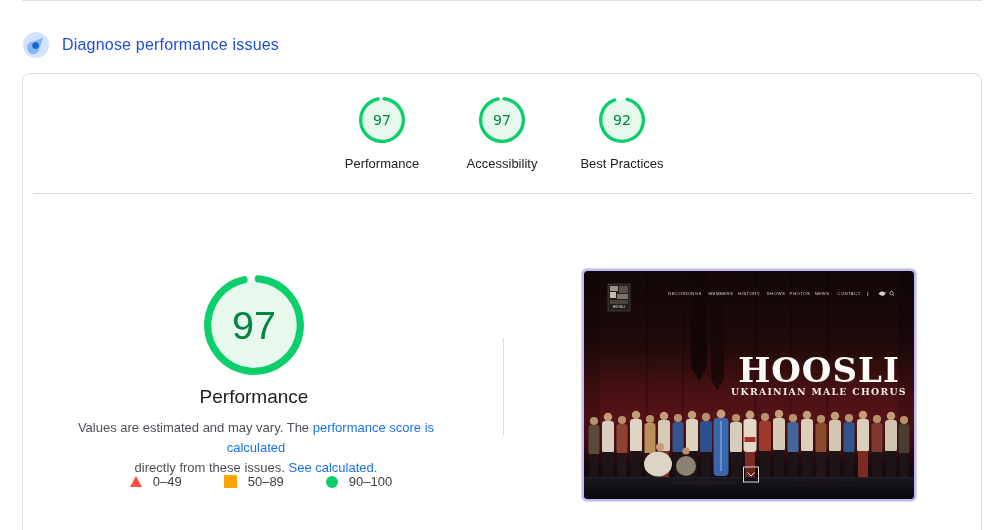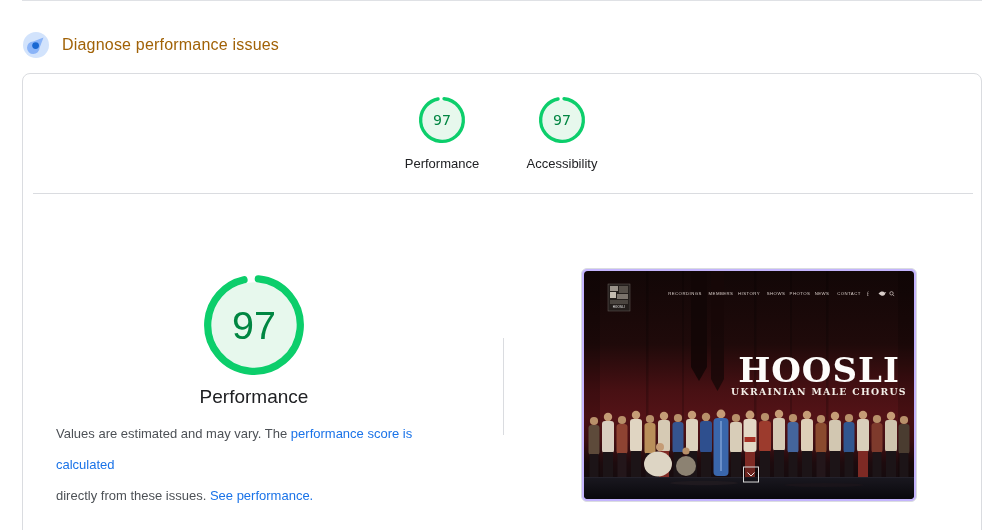--- a/index.html
+++ b/index.html
@@ -3,21 +3,21 @@
 <meta charset="utf-8">
 <style>
   * { margin:0; padding:0; box-sizing:border-box; }
   html,body { width:1005px; height:530px; background:#fff; overflow:hidden;
               font-family:"Liberation Sans", sans-serif; position:relative; }
 
   .top-hairline { position:absolute; left:22px; width:960px; top:0; height:1px; background:#dfe1e5; }
 
   
   .hdr-icon { position:absolute; left:23px; top:32px; width:26px; height:26px; }
-  .hdr-title { position:absolute; left:62px; top:36px; font-size:16px; color:#a16207; letter-spacing:.2px; }
+  .hdr-title { position:absolute; left:62px; top:36px; font-size:16px; color:#1d4ed8; letter-spacing:.2px; }
 
   
   .card { position:absolute; left:22px; top:73px; width:960px; height:470px;
           border:1px solid #dadce0; border-radius:8px; background:#fff; }
 
   
   .summary-row { position:absolute; top:22px; left:0; width:100%;
                  display:flex; justify-content:center; gap:16px; }
   .gauge-item { width:104px; display:flex; flex-direction:column; align-items:center; }
   .gauge-sm { width:48px; height:48px; display:block; }
@@ -25,22 +25,22 @@
   .arc { fill:none; stroke:#0cce6b; stroke-width:7; stroke-linecap:round; }
   .gauge-fill { fill:#e7f8ed; }
   .gauge-num { font-family:"DejaVu Sans Mono", monospace; fill:#018642; }
 
   .h-divider { position:absolute; top:119px; left:10px; width:940px; height:1px; background:#dadce0; }
 
   
   .gauge-lg { position:absolute; left:179px; top:199px; width:104px; height:104px; }
   .perf-label { position:absolute; left:81px; top:312px; width:300px; text-align:center;
                 font-size:19px; color:#202124; }
-  .perf-caption { position:absolute; left:33px; top:344px; width:400px; 
-                  font-size:13px; line-height:31px; color:#4d5156; }
+  .perf-caption { position:absolute; left:33px; top:344px; width:400px; text-align:center;
+                  font-size:13px; line-height:20px; color:#4d5156; }
   .perf-caption a { color:#1a73e8; text-decoration:none; cursor:pointer; }
 
   
   .legend { position:absolute; left:13px; top:400px; width:450px;
             display:flex; justify-content:center; align-items:center; gap:42px; }
   .legend-item { display:flex; align-items:center; gap:11px; font-size:13px; color:#3c4043; }
   .tri { width:0; height:0; border-left:6.5px solid transparent; border-right:6.5px solid transparent;
          border-bottom:11px solid #ff4e42; }
   .sq  { width:13px; height:13px; background:#ffa400; border-radius:1px; }
   .dot { width:12px; height:12px; background:#0cce6b; border-radius:50%; }
@@ -76,33 +76,55 @@
       <div class="gauge-label">Performance</div>
     </div>
     <div class="gauge-item">
       <svg class="gauge-sm" viewBox="0 0 100 100">
         <circle class="gauge-fill" cx="50" cy="50" r="41"></circle>
         <circle class="arc" cx="50" cy="50" r="44.5" stroke-dasharray="265.21369378440687 279.6017461694916" transform="rotate(-84.6 50 50)"></circle>
         <text class="gauge-num" x="50" y="61" font-size="31" text-anchor="middle">97</text>
       </svg>
       <div class="gauge-label">Accessibility</div>
     </div>
+    <div class="gauge-item">
+      <svg class="gauge-sm" viewBox="0 0 100 100">
+        <circle class="gauge-fill" cx="50" cy="50" r="41"></circle>
+        <circle class="arc" cx="50" cy="50" r="44.5" stroke-dasharray="251.23360647593228 279.6017461694916" transform="rotate(-75.6 50 50)"></circle>
+        <text class="gauge-num" x="50" y="61" font-size="31" text-anchor="middle">92</text>
+      </svg>
+      <div class="gauge-label">Best Practices</div>
+    </div>
   </div>
 
   <div class="h-divider"></div>
 
   <svg class="gauge-lg" viewBox="0 0 100 100">
     <circle class="gauge-fill" cx="50" cy="50" r="41"></circle>
     <circle class="arc" cx="50" cy="50" r="44.5" stroke-width="6.4" stroke-dasharray="265.21369378440687 279.6017461694916" transform="rotate(-84.6 50 50)"></circle>
     <text x="50" y="63" font-size="38" text-anchor="middle" fill="#018642" font-family="Liberation Sans, sans-serif">97</text>
   </svg>
   <div class="perf-label">Performance</div>
 
-  <div class="perf-caption"><span>Values are estimated and may vary. The </span><a>performance score is calculated</a><br><span>directly from these issues. </span><a>See performance.</a></div>
-
+  <div class="perf-caption"><span>Values are estimated and may vary. The </span><a>performance score is calculated</a><br><span>directly from these issues. </span><a>See calculated.</a></div>
+
+  <div class="legend">
+    <div class="legend-item">
+      <span class="tri"></span>
+      <span>0–49</span>
+    </div>
+    <div class="legend-item">
+      <span class="sq"></span>
+      <span>50–89</span>
+    </div>
+    <div class="legend-item">
+      <span class="dot"></span>
+      <span>90–100</span>
+    </div>
+  </div>
 
   <div class="v-divider"></div>
 
   <div class="shot-card">
     <svg width="330" height="228" viewBox="0 0 330 228">
       <defs>
         <linearGradient id="bg" x1="0" y1="0" x2="0" y2="1">
           <stop offset="0" stop-color="#120707"></stop>
           <stop offset="0.32" stop-color="#1f0a0a"></stop>
           <stop offset="0.52" stop-color="#471013"></stop>

